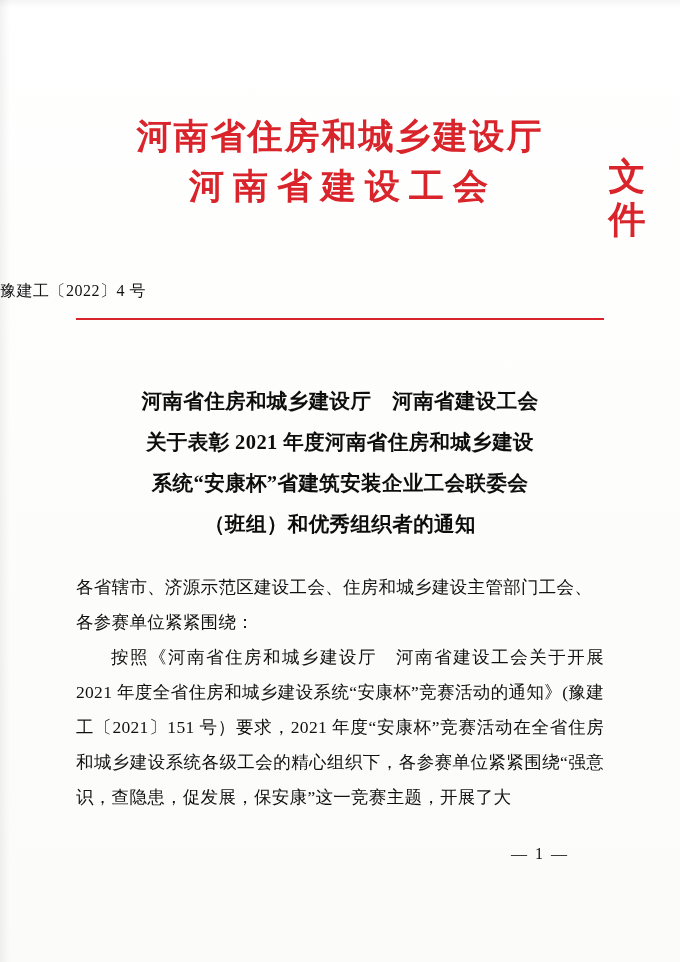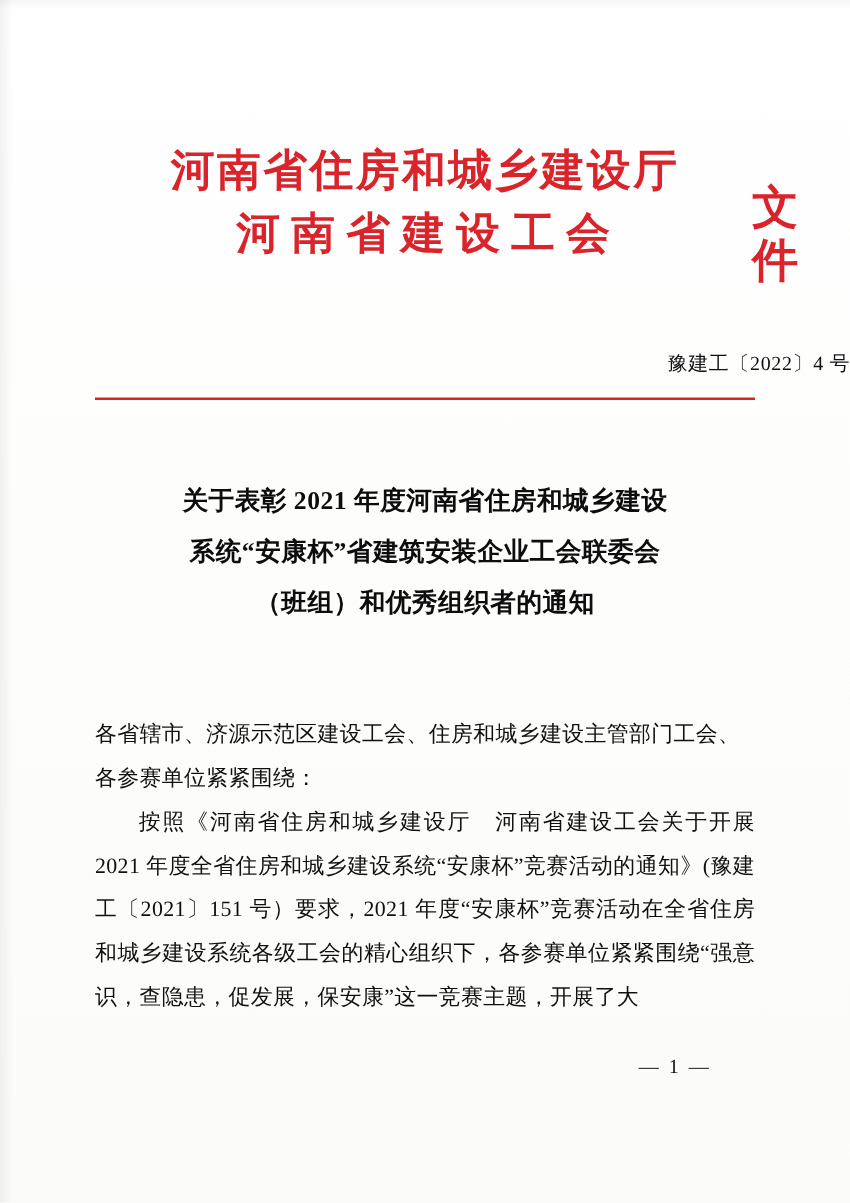--- a/index.html
+++ b/index.html
@@ -51,36 +51,36 @@
     white-space: nowrap;
     text-align: center;
   }
   .issuer-line.l2 {
     letter-spacing: 9px;
     padding-left: 6px;
   }
   .wenjian {
     position: absolute;
     right: -104px;
-    top: 34px;
+    top: 44px;
     color: #d8242a;
     font-weight: bold;
     font-size: 37px;
     letter-spacing: 2px;
     line-height: 1.15;
     width: 46px;
-    text-align: left;
+    text-align: right;
   }
 
   .doc-number {
     position: absolute;
     top: 281px;
     left: 0;
     width: 680px;
-    text-align: right;
+    text-align: left;
     font-size: 16px;
     color: #111;
     letter-spacing: 0.5px;
   }
 
   .red-rule {
     position: absolute;
     top: 318px;
     left: 76px;
     width: 528px;
@@ -161,20 +161,21 @@
       <div class="issuer-line l2">河南省建设工会</div>
       <div class="wenjian">文件</div>
     </div>
   </div>
 
   <div class="doc-number">豫建工〔2022〕4 号</div>
 
   <div class="red-rule"></div>
 
   <div class="title">
+    <span class="tline">河南省住房和城乡建设厅　河南省建设工会</span>
     <span class="tline">关于表彰 2021 年度河南省住房和城乡建设</span>
     <span class="tline">系统“安康杯”省建筑安装企业工会联委会</span>
     <span class="tline">（班组）和优秀组织者的通知</span>
   </div>
 
   <div class="body-text">
     <p>各省辖市、济源示范区建设工会、住房和城乡建设主管部门工会、</p>
     <p>各参赛单位紧紧围绕：</p>
     <p class="indent">按照《河南省住房和城乡建设厅　河南省建设工会关于开展 2021 年度全省住房和城乡建设系统“安康杯”竞赛活动的通知》(豫建工〔2021〕151 号）要求，2021 年度“安康杯”竞赛活动在全省住房和城乡建设系统各级工会的精心组织下，各参赛单位紧紧围绕“强意识，查隐患，促发展，保安康”这一竞赛主题，开展了大</p>
   </div>

